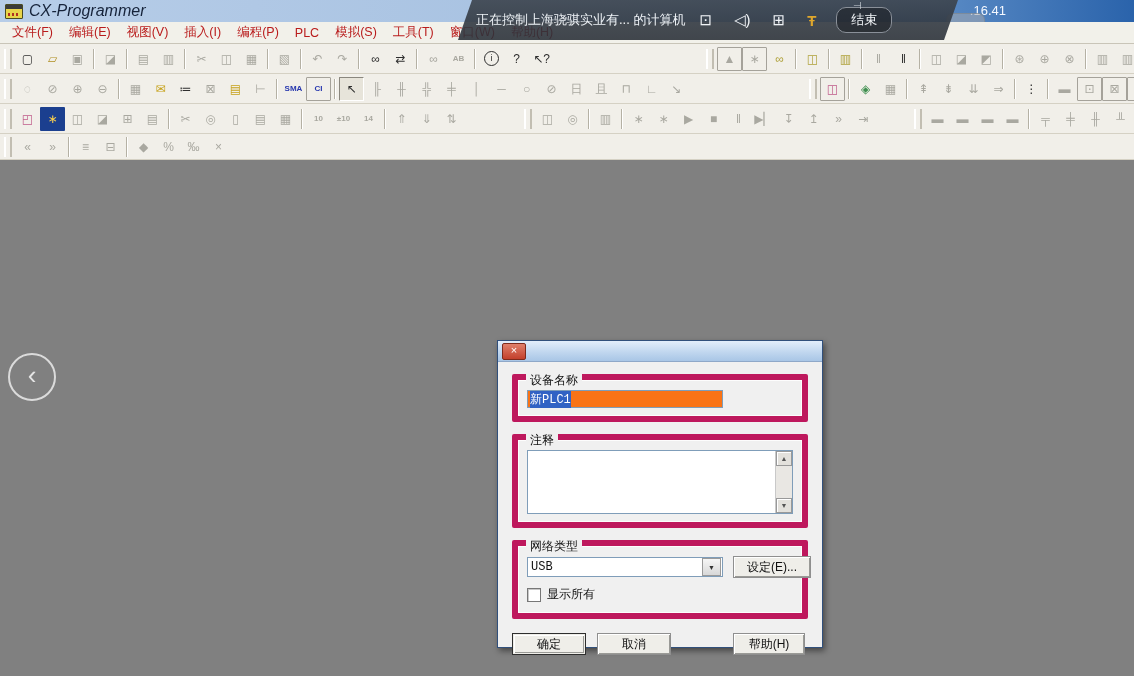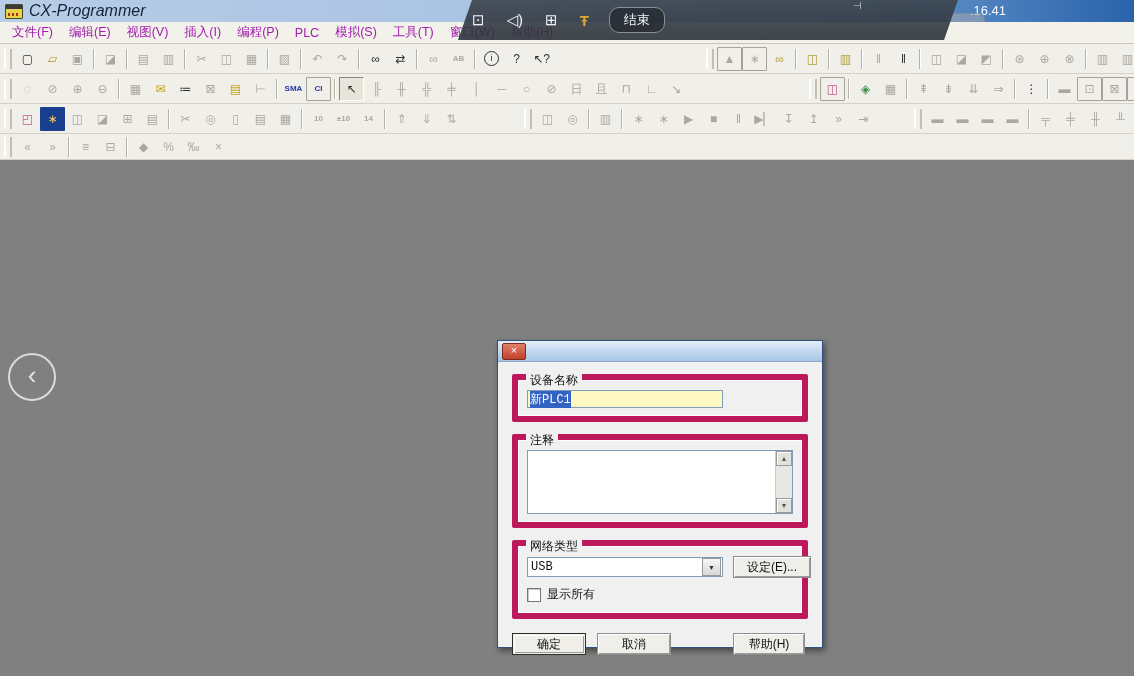--- a/index.html
+++ b/index.html
@@ -14,21 +14,21 @@
     border:1px solid #4a4a20;border-radius:1px;position:relative;}
   .app-icon:after{content:"";position:absolute;left:2px;right:2px;bottom:2px;height:3px;background:repeating-linear-gradient(90deg,#b03020 0 2px,#e8d44a 2px 4px);}
   .title-text{font-size:16px;color:#16233a;font-style:italic;}
   .title-right{position:absolute;right:128px;top:3px;font-size:13px;color:#f4f8ff;}
   .overlay-logo{position:absolute;left:946px;top:13px;width:37px;height:33px;border-radius:7px;
     background:rgba(165,170,175,0.55);border:1px solid rgba(120,125,130,0.5);}
 
   
   .menubar{position:absolute;left:0;top:22px;width:1134px;height:22px;background:#f2f1ea;
     border-bottom:1px solid #c9c5b8;display:flex;align-items:center;padding-left:4px;box-sizing:border-box;}
-  .menu-item{font-size:12.5px;color:#a21caf;padding:2px 8px;cursor:default;}
+  .menu-item{font-size:12.5px;color:#b91c1c;padding:2px 8px;cursor:default;}
 
   
   .toolbar{position:absolute;left:0;width:1134px;background:#f1efe9;border-bottom:1px solid #d5d1c4;
     display:flex;align-items:center;box-sizing:border-box;padding-left:2px;}
   #tb1{top:44px;height:30px;} #tb2{top:74px;height:30px;} #tb3{top:104px;height:30px;} #tb4{top:134px;height:26px;}
   .tbtn{width:23px;height:22px;display:inline-flex;align-items:center;justify-content:center;
     font-size:12px;line-height:1;border:1px solid transparent;border-radius:1px;flex:none;cursor:default;}
   .tglyph{pointer-events:none;}
   .tsep{width:1px;height:20px;background:#b5b1a4;border-right:1px solid #ffffff;margin:0 3px;flex:none;}
   .tgrip{width:4px;height:20px;margin:0 3px 0 2px;flex:none;
@@ -72,21 +72,21 @@
   .dlg-title{height:20px;background:linear-gradient(180deg,#e3eefb 0%,#bed5ee 60%,#a9c6e6 100%);
     border-bottom:1px solid #8fa8c8;display:flex;align-items:center;padding:0 4px;}
   .dlg-title-text{font-size:12px;color:#101828;margin-left:4px;flex:1;}
   .dlg-close{width:22px;height:15px;background:linear-gradient(180deg,#e0806b,#c3402c);
     border:1px solid #7e2a1c;border-radius:2px;color:#fff;font-size:11px;line-height:13px;
     text-align:center;cursor:default;}
   .groupbox{position:relative;margin:12px 14px 0 14px;border:6px solid #be185d;border-radius:2px;
     box-shadow:inset 0 0 0 1px #fdfdfd;}
   .grouplabel{position:absolute;top:-8px;left:8px;background:#f0f0f0;padding:0 4px;font-size:12px;color:#101010;}
   .gb-inner{padding:10px 9px 8px 9px;display:flex;align-items:center;}
-  .txtfield{width:196px;height:18px;background:#fef9c3;border:1px solid #7f9db9;font-size:12px;
+  .txtfield{width:196px;height:18px;background:#f97316;border:1px solid #7f9db9;font-size:12px;
     display:flex;align-items:center;padding:0 2px;box-sizing:border-box;}
   .sel{background:#3162c4;color:#fff;font-family:"Liberation Mono","DejaVu Sans Mono",monospace;font-size:12px;}
   .combo{width:196px;height:20px;background:#fff;border:1px solid #7f9db9;display:flex;
     align-items:center;box-sizing:border-box;}
   .combo-value{flex:1;font-size:12px;padding-left:3px;font-family:"Liberation Mono","DejaVu Sans Mono",monospace;color:#111;}
   .combo-btn{width:17px;height:16px;margin-right:1px;background:linear-gradient(180deg,#f6f6f6,#d8d8d8);
     border:1px solid #9a9a9a;display:flex;align-items:center;justify-content:center;font-size:7px;color:#333;cursor:default;}
   .btn{background:#efeee9;border:1px solid #8f8f8f;box-shadow:inset 1px 1px 0 #ffffff,inset -1px -1px 0 #9a9a96;
     font-size:12px;color:#101010;display:flex;align-items:center;justify-content:center;cursor:default;box-sizing:border-box;}
   .btn-settings{width:78px;height:22px;margin-left:10px;}
@@ -527,20 +527,21 @@
         <span class="tglyph">‰</span>
       </span>
       <span class="tbtn gy">
         <span class="tglyph">×</span>
       </span>
   </div>
 
   <div class="workspace"></div>
 
   <div class="remote-bar">
+    <span class="rc-text">正在控制上海骁骐实业有... 的计算机</span>
     <span class="rc-icons">
       <span class="rc-icon">⊡</span>
         <span class="rc-icon">◁)</span>
         <span class="rc-icon">⊞</span>
         <span class="rc-icon pin">Ŧ</span>
     </span>
     <span class="rc-end">结束</span>
     <span class="rc-handle">⊣</span>
   </div>
 

